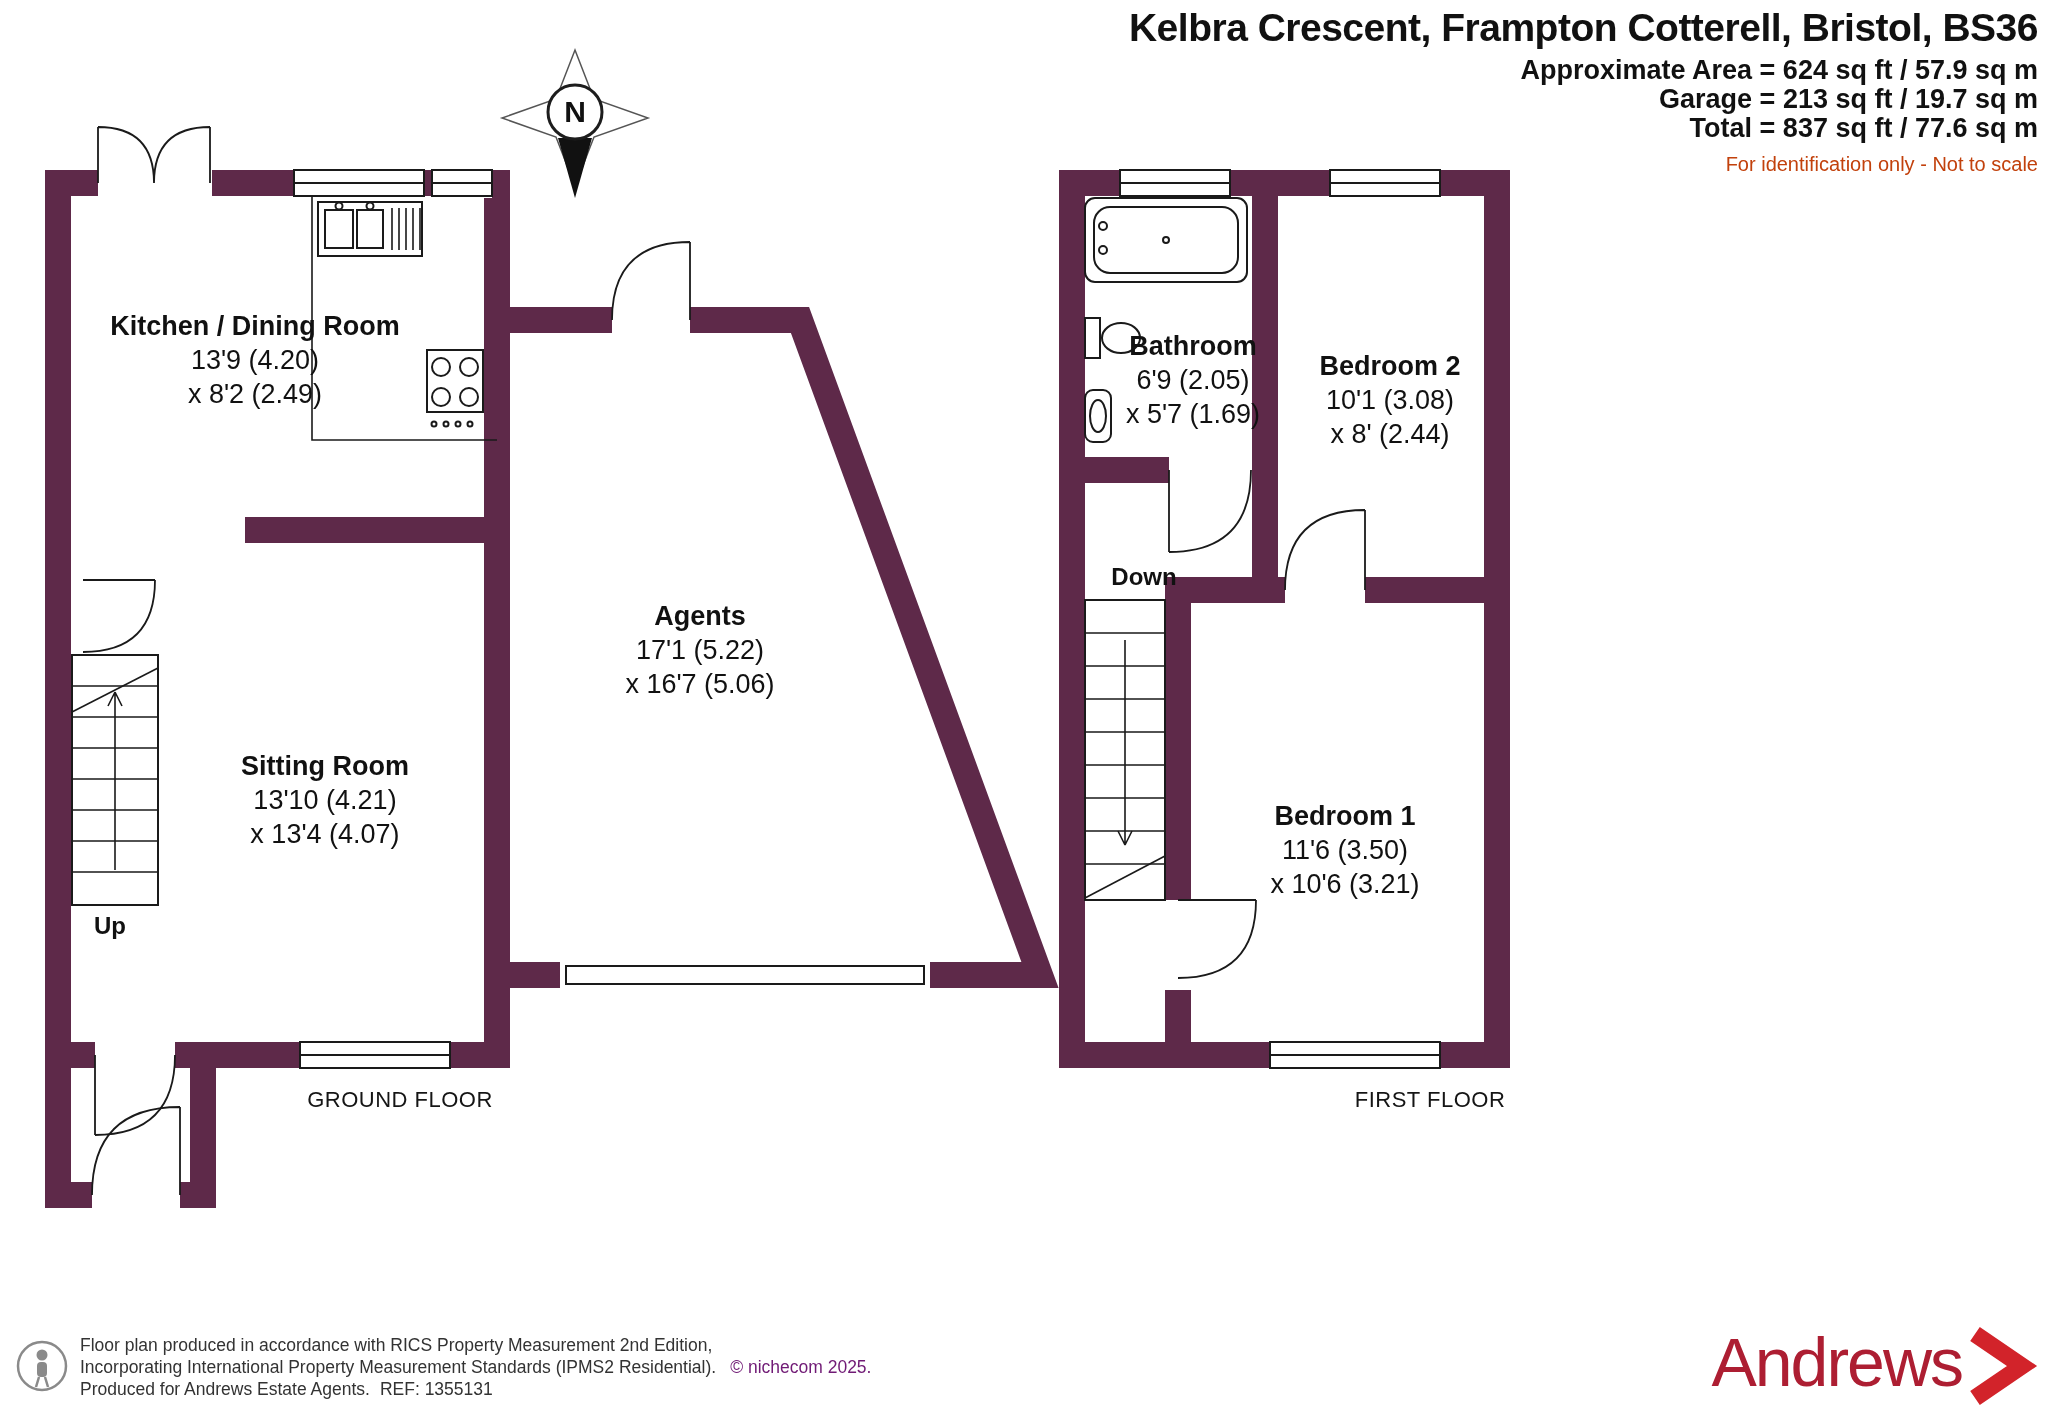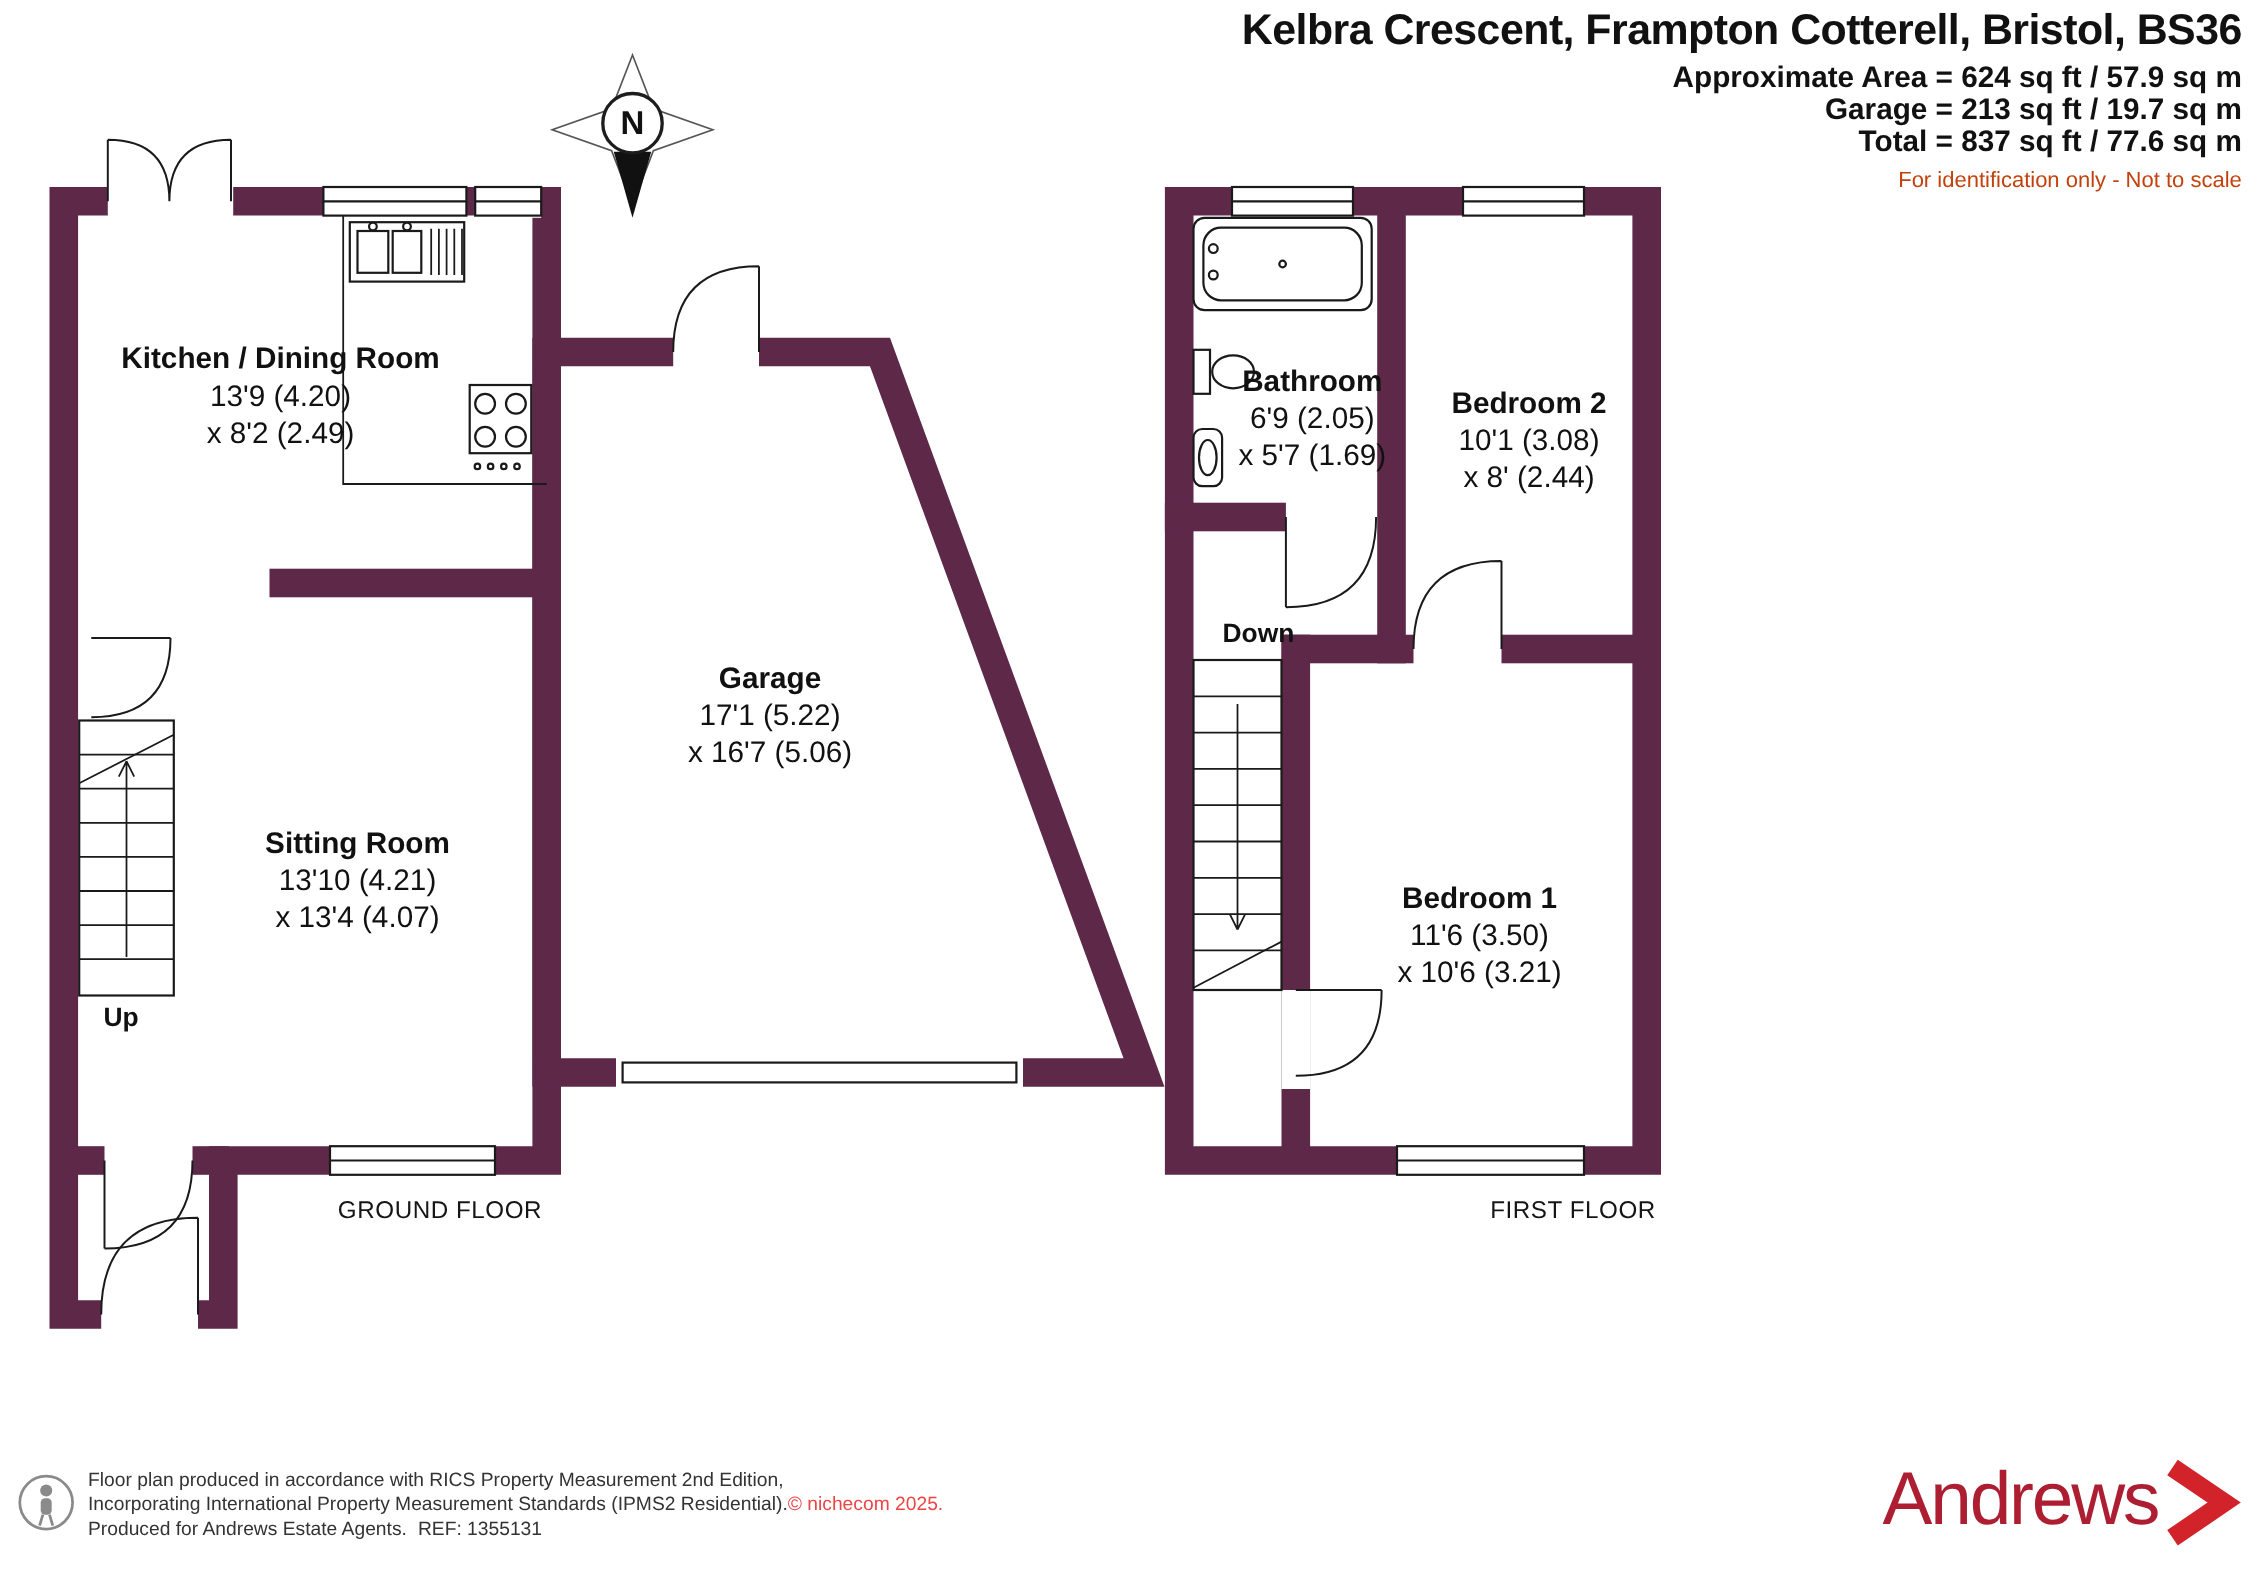--- a/index.html
+++ b/index.html
@@ -41,21 +41,21 @@
   .room-label .rn{font-weight:bold;}
   .stairs-label{
     position:absolute;transform:translate(-50%,-50%);font-size:24px;font-weight:bold;white-space:nowrap;
   }
   .floor-label{
     position:absolute;transform:translate(-50%,-50%);font-size:22px;font-weight:normal;
     letter-spacing:0.5px;white-space:nowrap;color:#151515;
   }
 
   .footer-text{position:absolute;left:80px;top:1334px;font-size:17.5px;line-height:22px;color:#333;}
-  .footer-text .copyright{color:#ef4444;}
+  .footer-text .copyright{color:#701a75;margin-left:14px;}
   .footer-text .ref{margin-left:10px;}
   .brand{
     position:absolute;right:86px;top:1326px;font-size:68px;font-weight:normal;
     letter-spacing:-2px;color:var(--brand-red,#ad1e32);line-height:72px;white-space:nowrap;
   }
 </style>
 </head>
 <body>
 
 <div class="canvas">
@@ -214,21 +214,21 @@
     <div class="rn">Kitchen / Dining Room</div>
     <div>13'9 (4.20)</div>
     <div>x 8'2 (2.49)</div>
   </div>
   <div class="room-label" style="left:325px;top:800px;">
     <div class="rn">Sitting Room</div>
     <div>13'10 (4.21)</div>
     <div>x 13'4 (4.07)</div>
   </div>
   <div class="room-label" style="left:700px;top:650px;">
-    <div class="rn">Garage</div>
+    <div class="rn">Agents</div>
     <div>17'1 (5.22)</div>
     <div>x 16'7 (5.06)</div>
   </div>
 
   <div class="room-label" style="left:1193px;top:380px;">
     <div class="rn">Bathroom</div>
     <div>6'9 (2.05)</div>
     <div>x 5'7 (1.69)</div>
   </div>
   <div class="room-label" style="left:1390px;top:400px;">

